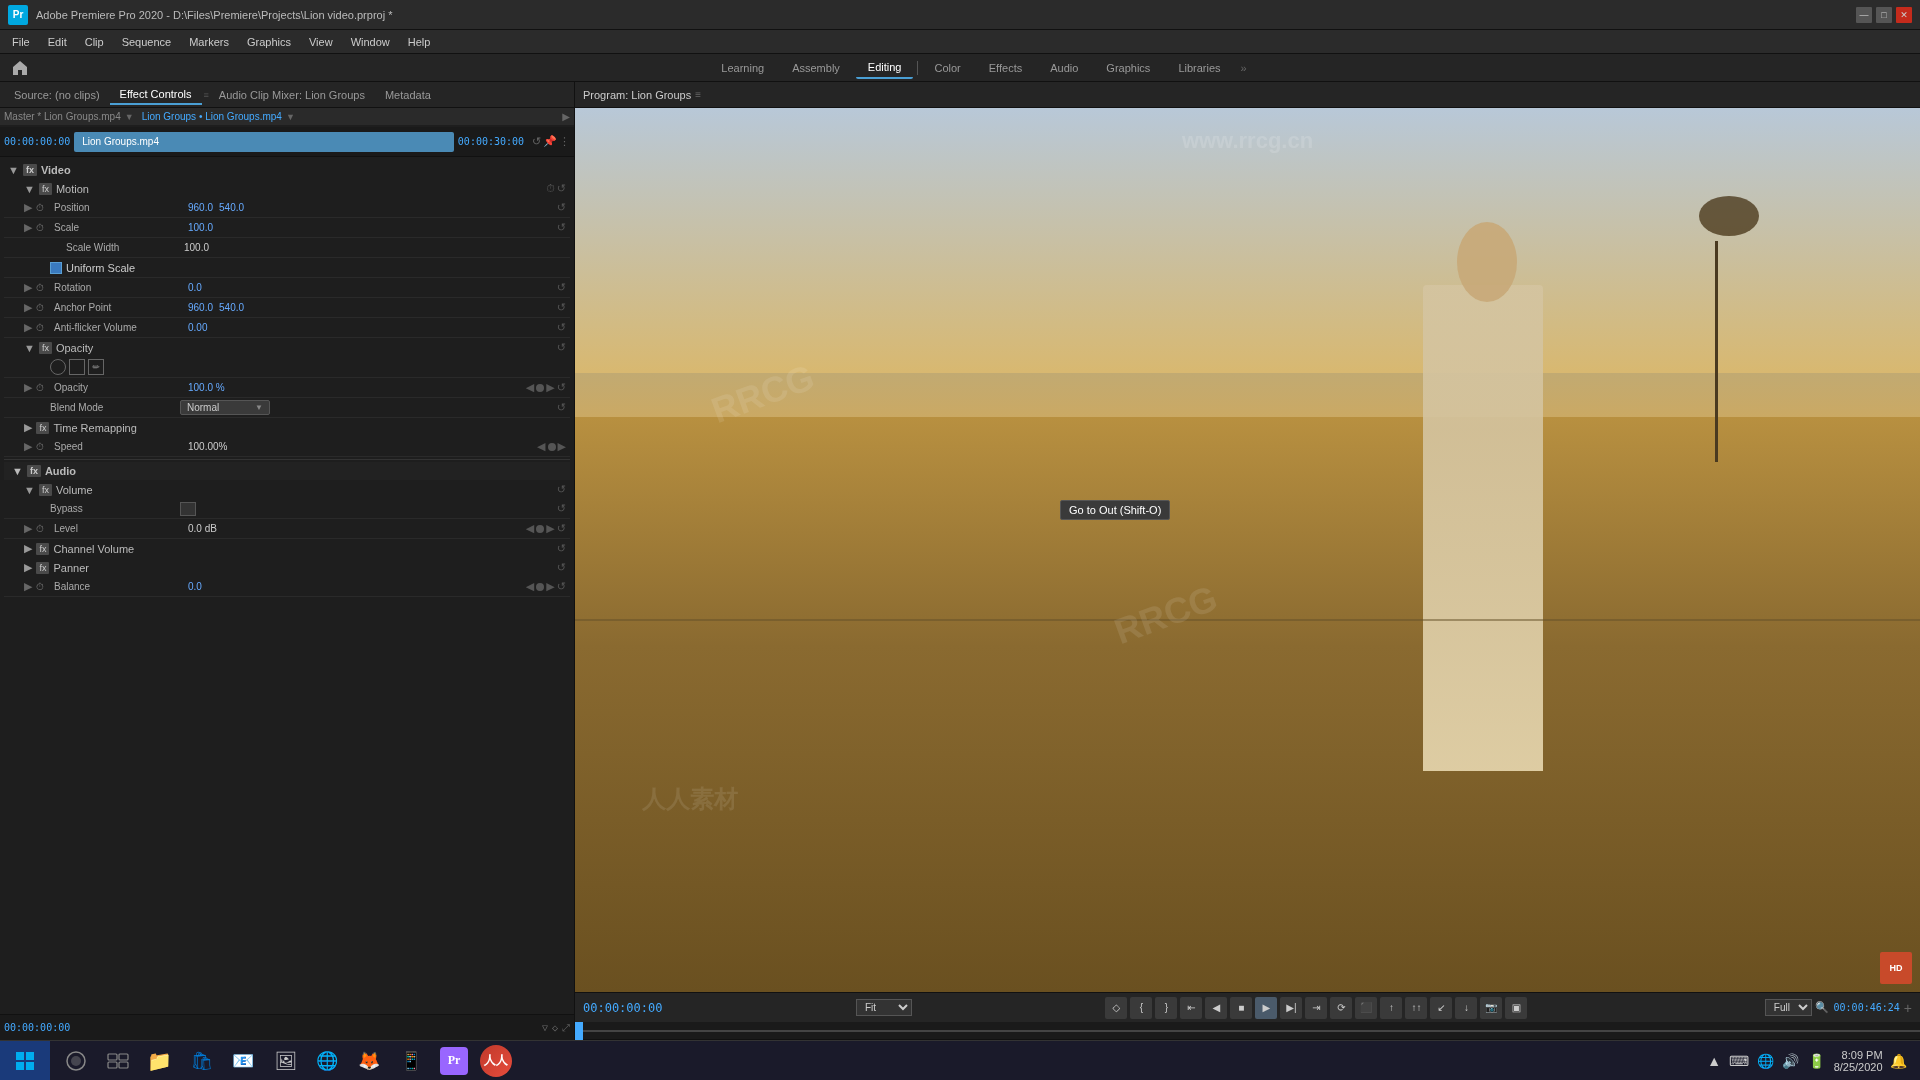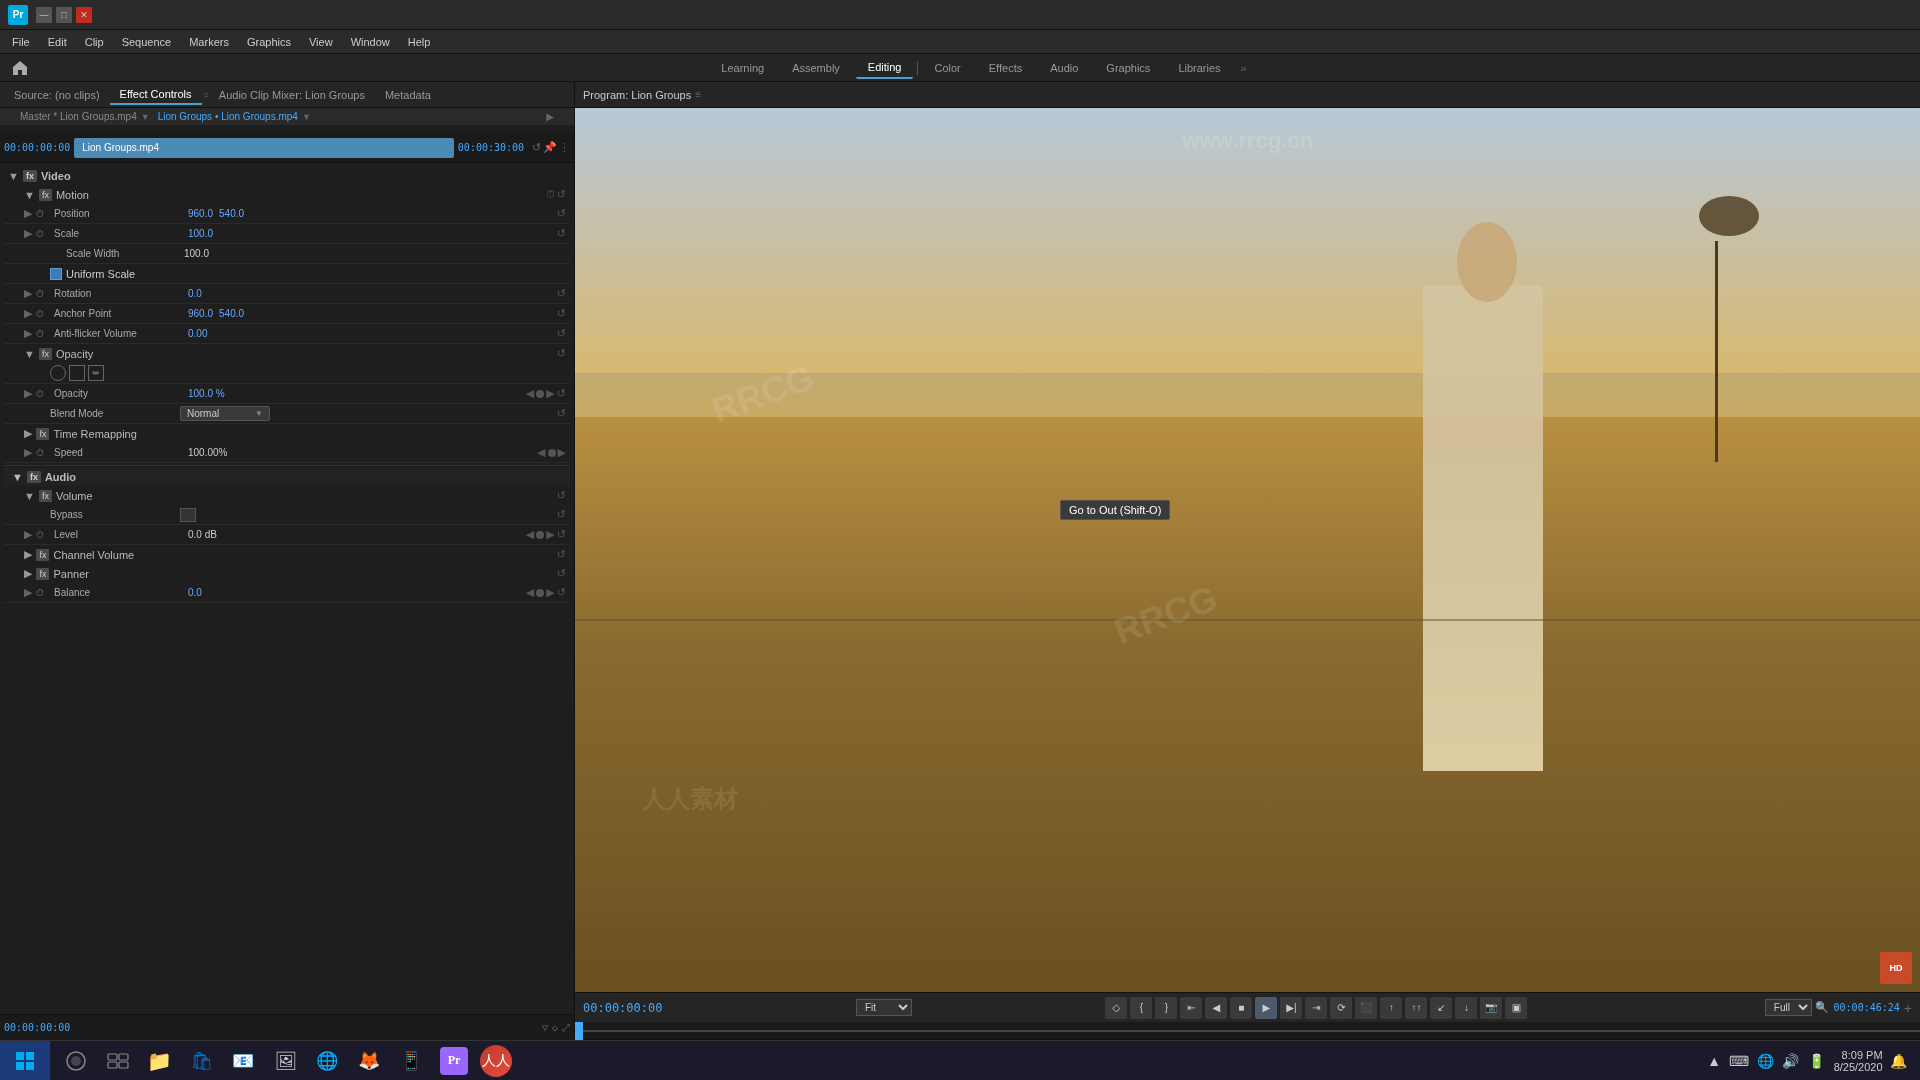--- a/index.html
+++ b/index.html
@@ -147,23 +147,23 @@
 
     
     #effect-controls-content {
       flex: 1;
       overflow-y: auto;
       padding: 4px;
     }
     #master-row {
       display: flex;
       align-items: flex-end;
-      padding: 3px 20px;
+      padding: 3px 4px;
       background: #2a2a2a;
-      margin-bottom: 8px;
+      margin-bottom: 2px;
       font-size: 10px;
     }
     .section-header {
       display: flex;
       align-items: center;
       padding: 3px 4px;
       cursor: pointer;
       font-size: 11px;
       color: #bbb;
       font-weight: bold;
@@ -597,20 +597,21 @@
     .dropdown-arrow {
       font-size: 8px;
       color: #888;
     }
   </style>
 </head>
 <body>
 
 <div id="title-bar">
   <div id="title-bar-logo">Pr</div>
+  <span id="title-text">Adobe Premiere Pro 2020 - D:\Files\Premiere\Projects\Lion video.prproj *</span>
   <div id="window-controls">
     <div class="win-btn">—</div>
     <div class="win-btn">□</div>
     <div class="win-btn close">✕</div>
   </div>
 </div>
 
 <div id="menu-bar">
   <span class="menu-item">File</span>
   <span class="menu-item">Edit</span>
@@ -1082,21 +1083,21 @@
     <div class="taskbar-icon" style="font-size:18px;color:#4af;">📧</div>
     <div class="taskbar-icon" style="font-size:18px;">🖼</div>
     <div class="taskbar-icon" style="font-size:18px;">🌐</div>
     <div class="taskbar-icon" style="font-size:18px;">🦊</div>
     <div class="taskbar-icon" style="font-size:18px;">📱</div>
     <div class="taskbar-icon">
       <div class="premiere-pro-icon">Pr</div>
     </div>
 
     <div class="taskbar-icon">
-      <div style="width:32px;height:32px;border-radius:50%;background:linear-gradient(135deg,#c0392b,#e74c3c);display:flex;align-items:center;justify-content:center;font-size:14px;color:#fff;font-weight:normal;">人人</div>
+      <div style="width:32px;height:32px;border-radius:50%;background:linear-gradient(135deg,#c0392b,#e74c3c);display:flex;align-items:center;justify-content:center;font-size:12px;color:#fff;font-weight:bold;">人人</div>
     </div>
   </div>
 
   <div id="taskbar-right">
     <span class="sys-tray-icon">▲</span>
     <span class="sys-tray-icon">⌨</span>
     <span class="sys-tray-icon">🌐</span>
     <span class="sys-tray-icon">🔊</span>
     <span class="sys-tray-icon">🔋</span>
     <div class="taskbar-time">

